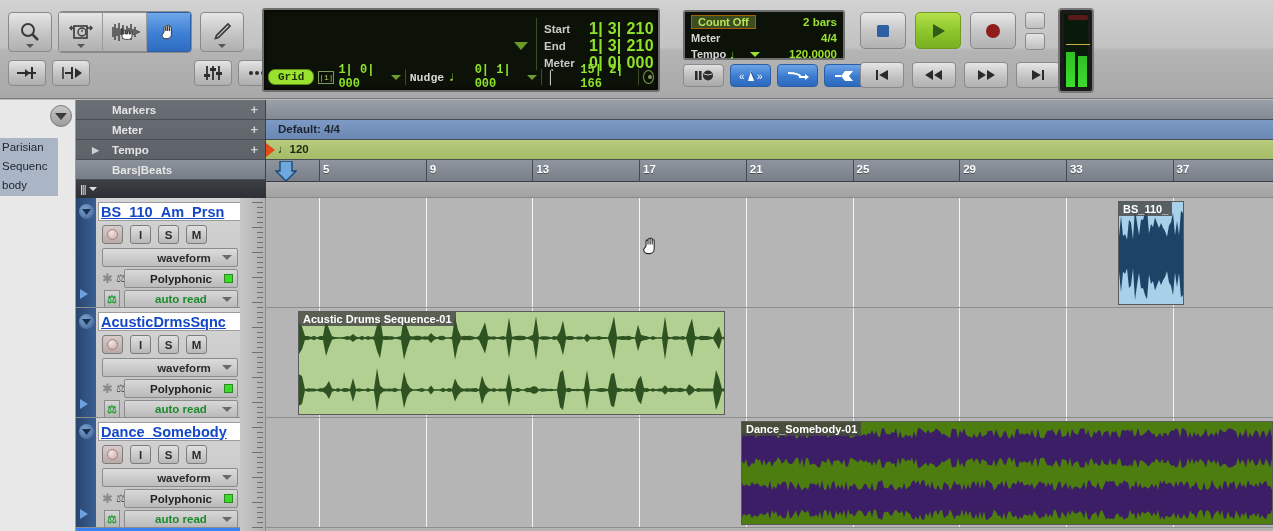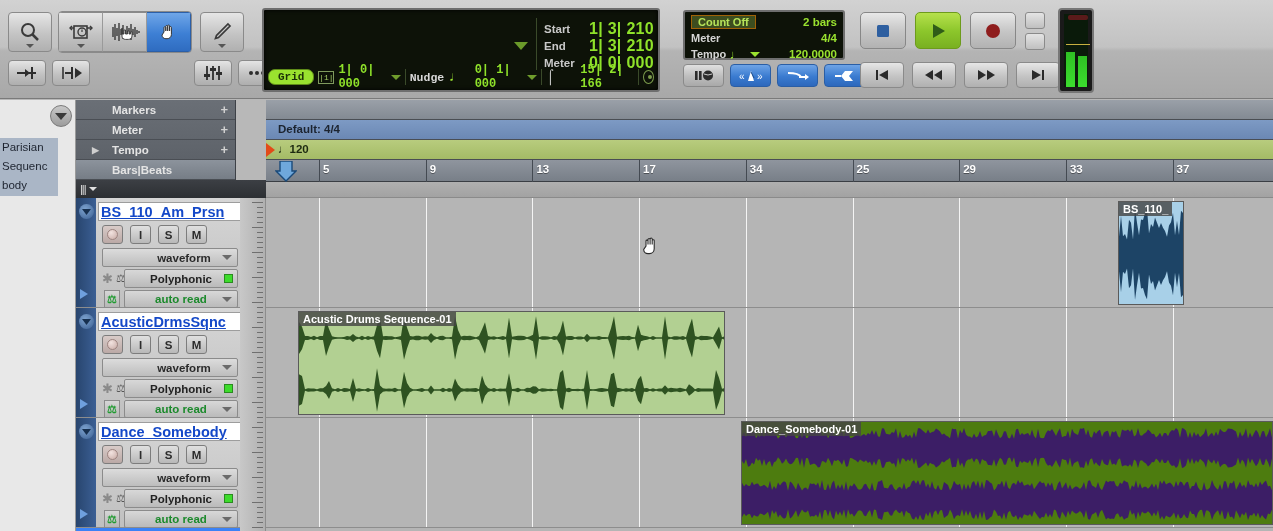--- a/index.html
+++ b/index.html
@@ -149,21 +149,21 @@
     position: absolute; left: 1058px; top: 8px; width: 36px; height: 85px;
     background: #1a1a1a; border: 2px solid #777; border-radius: 4px; padding: 4px;
   }
   .om-inner { position: relative; width: 100%; height: 100%; background: #0a1a0a; display: flex; gap: 3px; justify-content: center; align-items: flex-end;}
   .om-bar { width: 9px; background: linear-gradient(to top, #3cdd2e, #2fc024); }
   .om-red { position: absolute; left: 4px; top: 1px; width: 20px; height: 5px; background: #5a1a1a; border-radius: 2px;}
   .om-tick { position: absolute; left: 2px; width: 24px; height: 1px; background: #c8b040; }
 
   
   .ruler-names {
-    position: absolute; left: 76px; top: 100px; width: 160px; height: 98px;
+    position: absolute; left: 76px; top: 100px; width: 190px; height: 98px;
     background: linear-gradient(to bottom, #6a6f76, #555a61);
     border-right: 1px solid #3d4147;
   }
   .rn-row {
     height: 20px; display: flex; align-items: center;
     color: #e4e4e4; font-size: 11.5px; font-weight: bold;
     padding-left: 36px; position: relative;
     border-bottom: 1px solid #4a4e54;
   }
   .rn-row .plus { position: absolute; right: 7px; color: #d0d0d0; font-size: 13px; font-weight: bold; }
@@ -624,21 +624,21 @@
     </span>
   <span class="bartick" style="left: 53px;"></span>
       <span class="barnum" style="left: 57px;">5</span>
       <span class="bartick" style="left: 159.7px;"></span>
       <span class="barnum" style="left: 163.7px;">9</span>
       <span class="bartick" style="left: 266.4px;"></span>
       <span class="barnum" style="left: 270.4px;">13</span>
       <span class="bartick" style="left: 373.1px;"></span>
       <span class="barnum" style="left: 377.1px;">17</span>
       <span class="bartick" style="left: 479.8px;"></span>
-      <span class="barnum" style="left: 483.8px;">34</span>
+      <span class="barnum" style="left: 483.8px;">21</span>
       <span class="bartick" style="left: 586.5px;"></span>
       <span class="barnum" style="left: 590.5px;">25</span>
       <span class="bartick" style="left: 693.2px;"></span>
       <span class="barnum" style="left: 697.2px;">29</span>
       <span class="bartick" style="left: 799.9px;"></span>
       <span class="barnum" style="left: 803.9px;">33</span>
       <span class="bartick" style="left: 906.6px;"></span>
       <span class="barnum" style="left: 910.6px;">37</span>
     </div>
   <div class="lane-spacer"></div>

